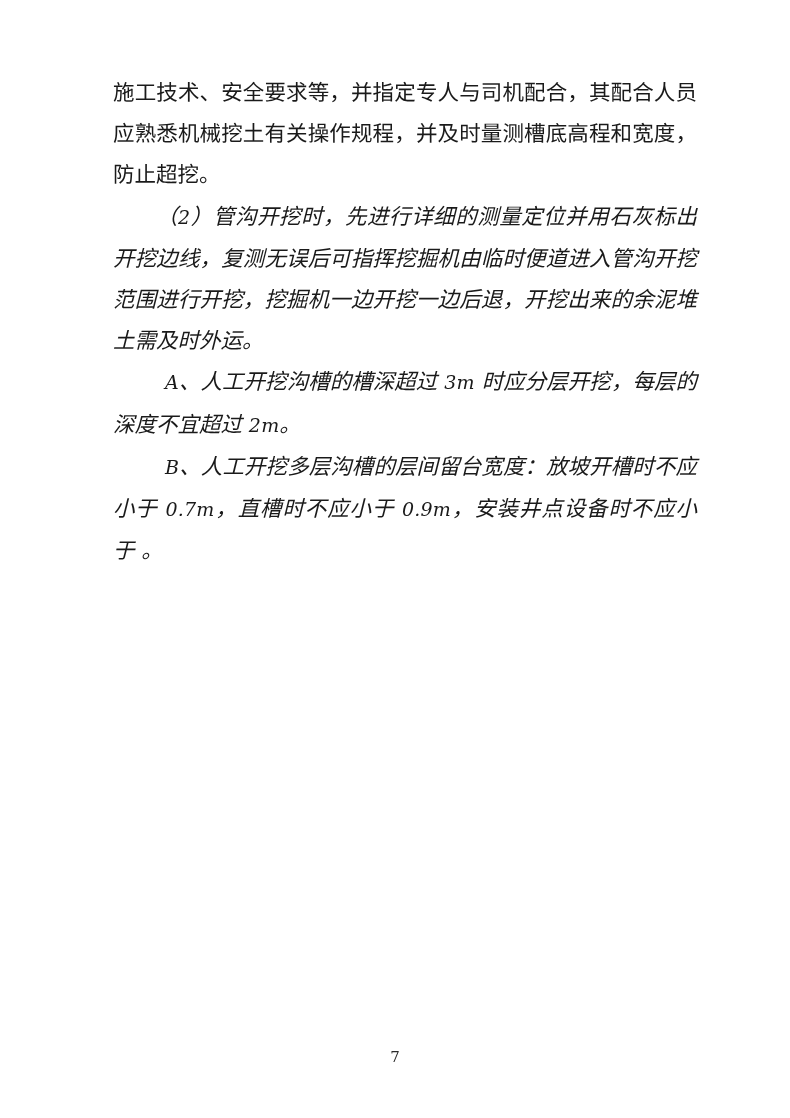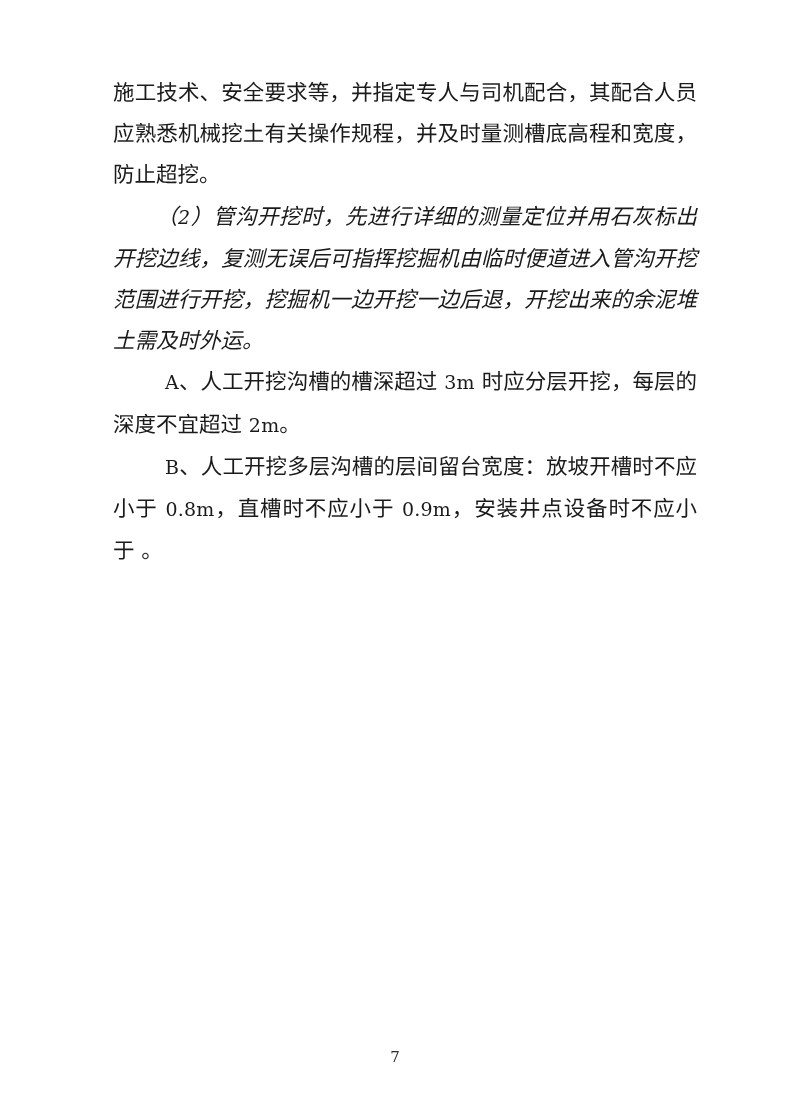--- a/index.html
+++ b/index.html
@@ -58,20 +58,21 @@
     text-indent: 43px;
     font-style: italic;
   }
   
   .para.indent-head {
     text-indent: 54px;
   }
   
   .para.indent-letter {
     text-indent: 52px;
+    font-style: italic;
   }
 
   
   .num {
     font-family: "DejaVu Serif", "Liberation Serif", serif;
     font-size: 19px;
     letter-spacing: 0.2px;
   }
 
   
@@ -98,19 +99,19 @@
     <p class="para indent2">（<span class="num">2</span>）管沟开挖时，先进行详细的测量定位并用石灰标出开挖边线，复测无误后可指挥挖掘机由临时便道进入管沟开挖范围进行开挖，挖掘机一边开挖一边后退，开挖出来的余泥堆土需及时外运。</p>
 
 
 
 
 
 
 
     <p class="para indent-letter"><span class="num">A</span>、人工开挖沟槽的槽深超过 <span class="num">3m</span> 时应分层开挖，每层的深度不宜超过 <span class="num">2m</span>。</p>
 
-    <p class="para indent-letter"><span class="num">B</span>、人工开挖多层沟槽的层间留台宽度：放坡开槽时不应小于 <span class="num">0.8m</span>，直槽时不应小于 <span class="num">0.9m</span>，安装井点设备时不应小于 。</p>
+    <p class="para indent-letter"><span class="num">B</span>、人工开挖多层沟槽的层间留台宽度：放坡开槽时不应小于 <span class="num">0.7m</span>，直槽时不应小于 <span class="num">0.9m</span>，安装井点设备时不应小于 。</p>
 
   </div>
 
   <div class="page-number">7</div>
 
 </div>
 
 </body></html>

